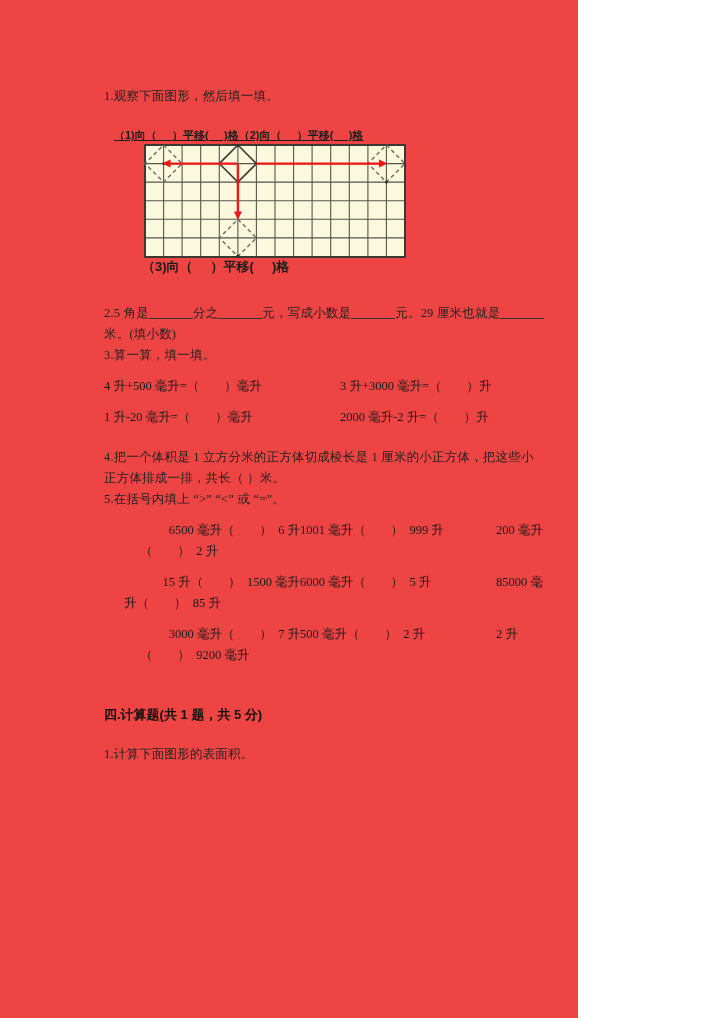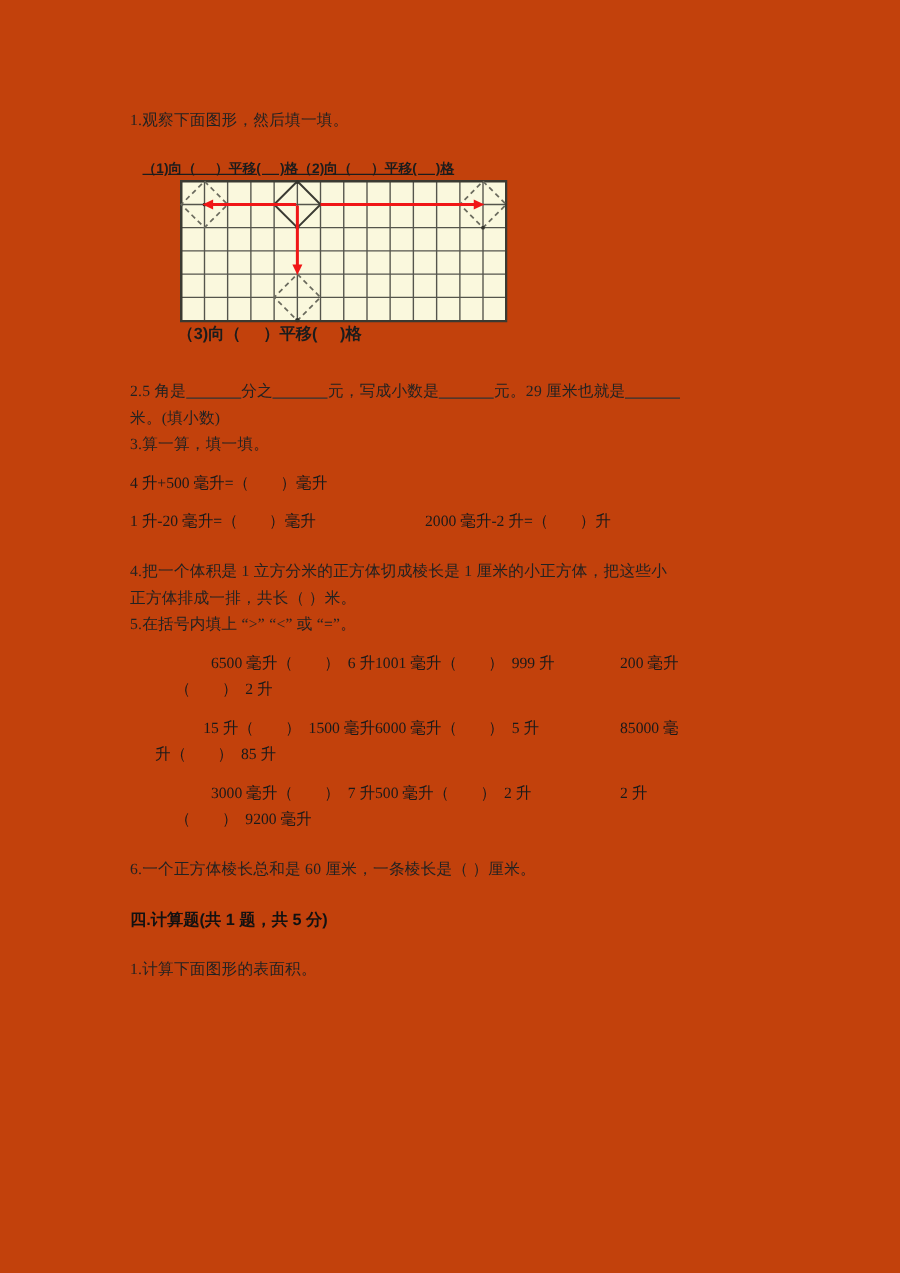--- a/index.html
+++ b/index.html
@@ -11,23 +11,23 @@
     width: 720px;
     height: 1018px;
     font-family: "Liberation Serif", "DejaVu Serif", serif;
     color: #1a1a1a;
     position: relative;
     overflow: hidden;
   }
   .page {
     position: absolute;
     left: 0; top: 0;
-    width: 720px;
+    width: 578px;
     height: 1018px;
-    background: #c2410c;
+    background: #ef4444;
   }
   .content {
     position: absolute;
     left: 104px;
     top: 86px;
     width: 512px;
   }
 
   .q-line {
     font-size: 12.5px;
@@ -200,20 +200,21 @@
       <span>2.5 角是</span><span class="underline-blank"></span><span>分之</span><span class="underline-blank"></span><span>元，写成小数是</span><span class="underline-blank"></span><span>元。29 厘米也就是</span><span class="underline-blank"></span>
     </div>
     <div class="q-line blk">米。(填小数)</div>
 
     <div class="q-line blk">3.算一算，填一填。</div>
 
     <div class="gap-sm"></div>
 
     <div class="row2">
       <div class="cA nowrap">4 升+500 毫升=（        ）毫升</div>
+      <div class="cB nowrap">3 升+3000 毫升=（        ）升</div>
     </div>
 
     <div class="gap-sm"></div>
 
     <div class="row2">
       <div class="cA nowrap">1 升-20 毫升=（        ）毫升</div>
       <div class="cB nowrap">2000 毫升-2 升=（        ）升</div>
     </div>
 
     <div class="gap-md"></div>
@@ -245,21 +246,20 @@
 
     <div class="cmp">
       <div class="c1 nowrap">3000 毫升（        ）  7 升</div>
       <div class="c2 nowrap">500 毫升（        ）  2 升</div>
       <div class="c3 nowrap">2 升</div>
     </div>
     <div class="cmp-cont nowrap">（        ）  9200 毫升</div>
 
     <div class="gap-md"></div>
 
-    <div class="q-line blk">6.一个正方体棱长总和是 60 厘米，一条棱长是（        ）厘米。</div>
 
     <div class="gap-md"></div>
 
     <div class="section-head blk">四.计算题(共 1 题，共 5 分)</div>
 
     <div class="gap-md"></div>
 
     <div class="q-line blk">1.计算下面图形的表面积。</div>
 
   </div>

